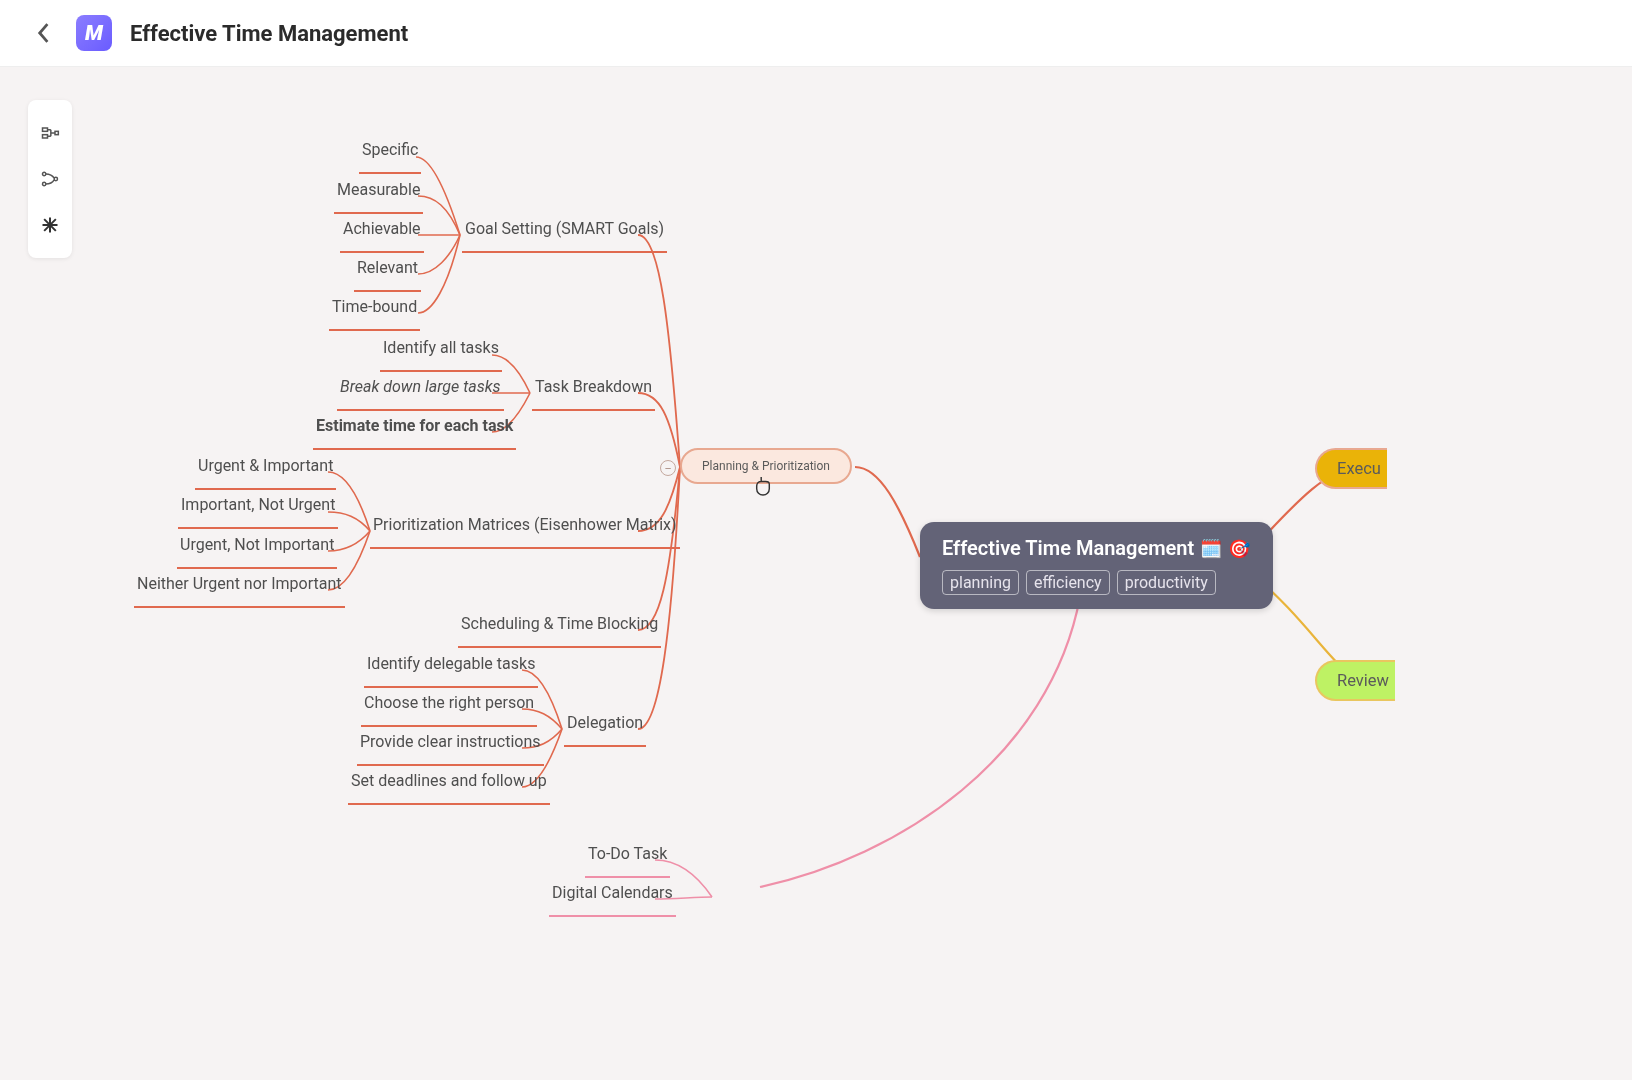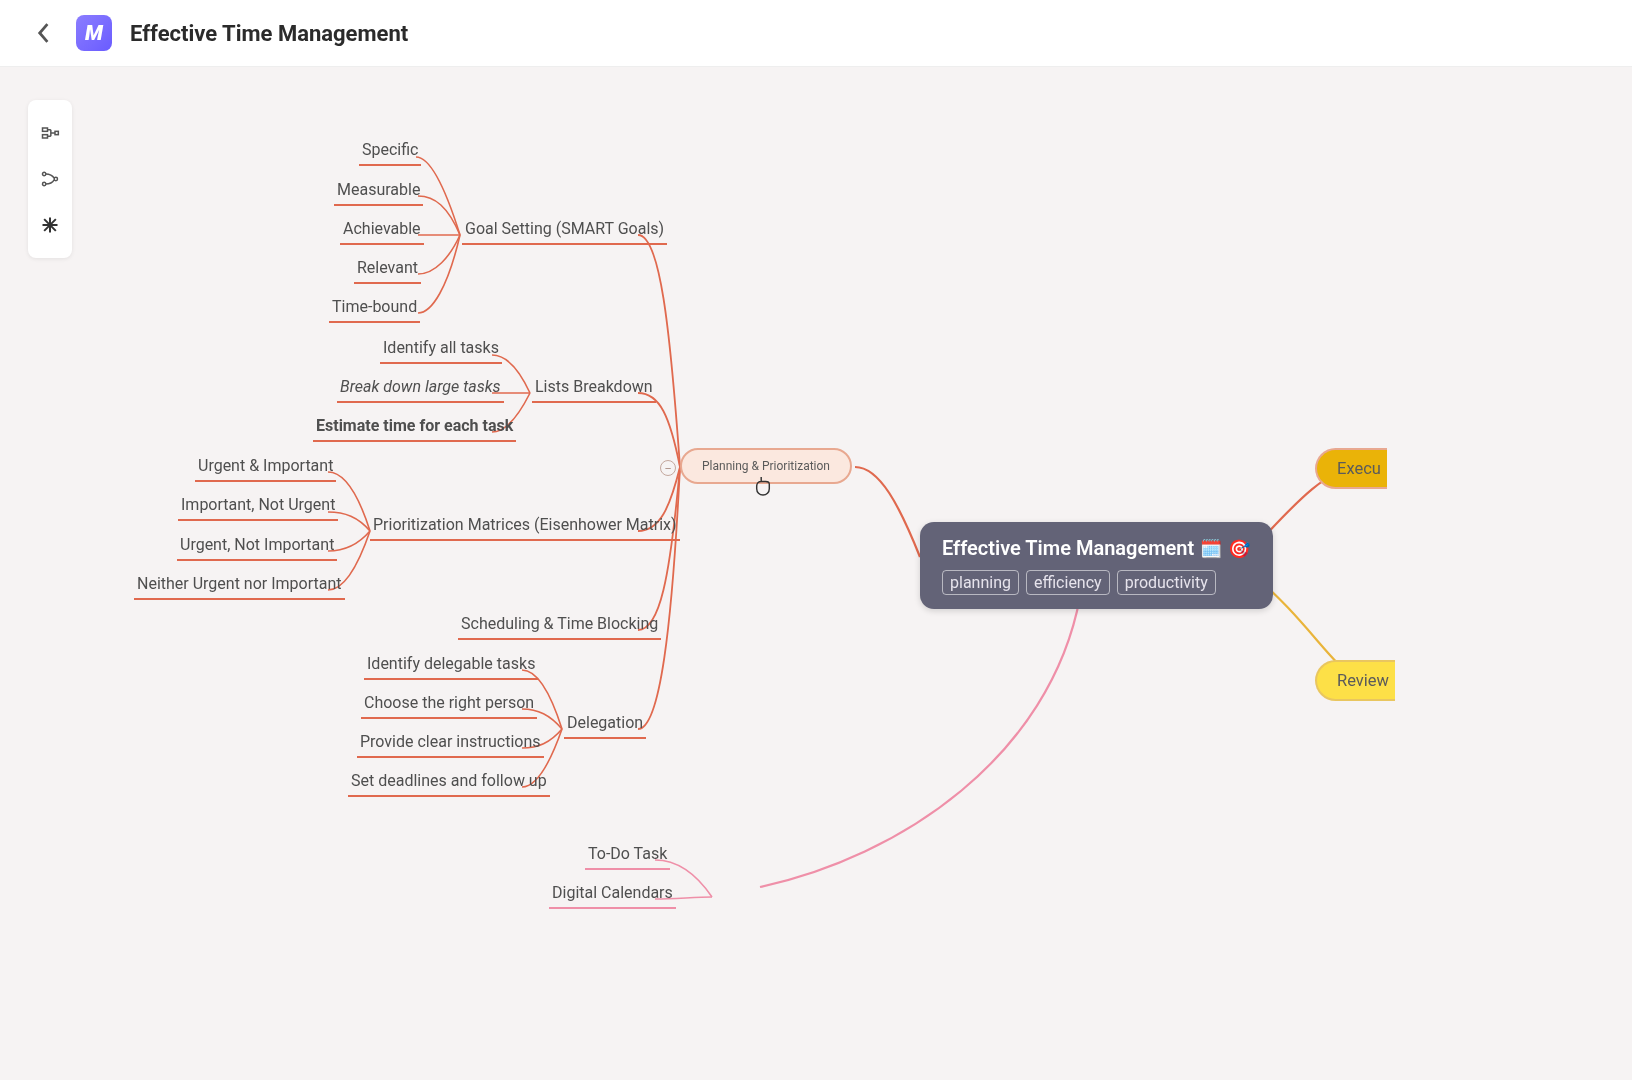--- a/index.html
+++ b/index.html
@@ -70,21 +70,21 @@
     top: 67px; left: 0; right: 0; bottom: 0;
   }
   .node {
     position: absolute;
     font-size: 16px;
     color: #4f4f4f;
     white-space: nowrap;
   }
   .node.leaf {
     border-bottom: 2px solid #e0694e;
-    padding: 0 3px 5px 3px;
+    padding: 0 3px 13px 3px;
   }
   .node.leaf.pink { border-bottom-color: #ef8fa8; }
   .node.branch-pill {
     border: 2px solid #e8a890;
     border-radius: 22px;
     padding: 9px 20px;
     background: #fbe8df;
     font-size: 12px;
     color: #5b5b5b;
   }
@@ -247,32 +247,32 @@
   </div>
 
   <div class="node branch-pill" style="left:680px; top:381px;">
     <span>Planning &amp; Prioritization</span>
   </div>
   <div class="node collapse-dot" style="left:660px; top:393px;">–</div>
 
   <div class="partial-pill" style="left:1315px; top:381px; border-color:#e8a890; background:#eab308;">
     <span>Execu</span>
   </div>
-  <div class="partial-pill" style="left:1315px; top:593px; border-color:#e9c65f; background:#fde047;">
+  <div class="partial-pill" style="left:1315px; top:593px; border-color:#e9c65f; background:#bef264;">
     <span>Review</span>
   </div>
 
   <div class="node leaf" style="left:462px; top:152px;">Goal Setting (SMART Goals)</div>
   <div class="node leaf" style="left:359px; top:73px;">Specific</div>
   <div class="node leaf" style="left:334px; top:113px;">Measurable</div>
   <div class="node leaf" style="left:340px; top:152px;">Achievable</div>
   <div class="node leaf" style="left:354px; top:191px;">Relevant</div>
   <div class="node leaf" style="left:329px; top:230px;">Time-bound</div>
 
-  <div class="node leaf" style="left:532px; top:310px;">Lists Breakdown</div>
+  <div class="node leaf" style="left:532px; top:310px;">Task Breakdown</div>
   <div class="node leaf" style="left:380px; top:271px;">Identify all tasks</div>
   <div class="node leaf" style="left:337px; top:310px;font-style:italic;">Break down large tasks</div>
   <div class="node leaf" style="left:313px; top:349px;font-weight:bold;">Estimate time for each task</div>
 
   <div class="node leaf" style="left:370px; top:448px;">Prioritization Matrices (Eisenhower Matrix)</div>
   <div class="node leaf" style="left:195px; top:389px;">Urgent &amp; Important</div>
   <div class="node leaf" style="left:178px; top:428px;">Important, Not Urgent</div>
   <div class="node leaf" style="left:177px; top:468px;">Urgent, Not Important</div>
   <div class="node leaf" style="left:134px; top:507px;">Neither Urgent nor Important</div>
 

